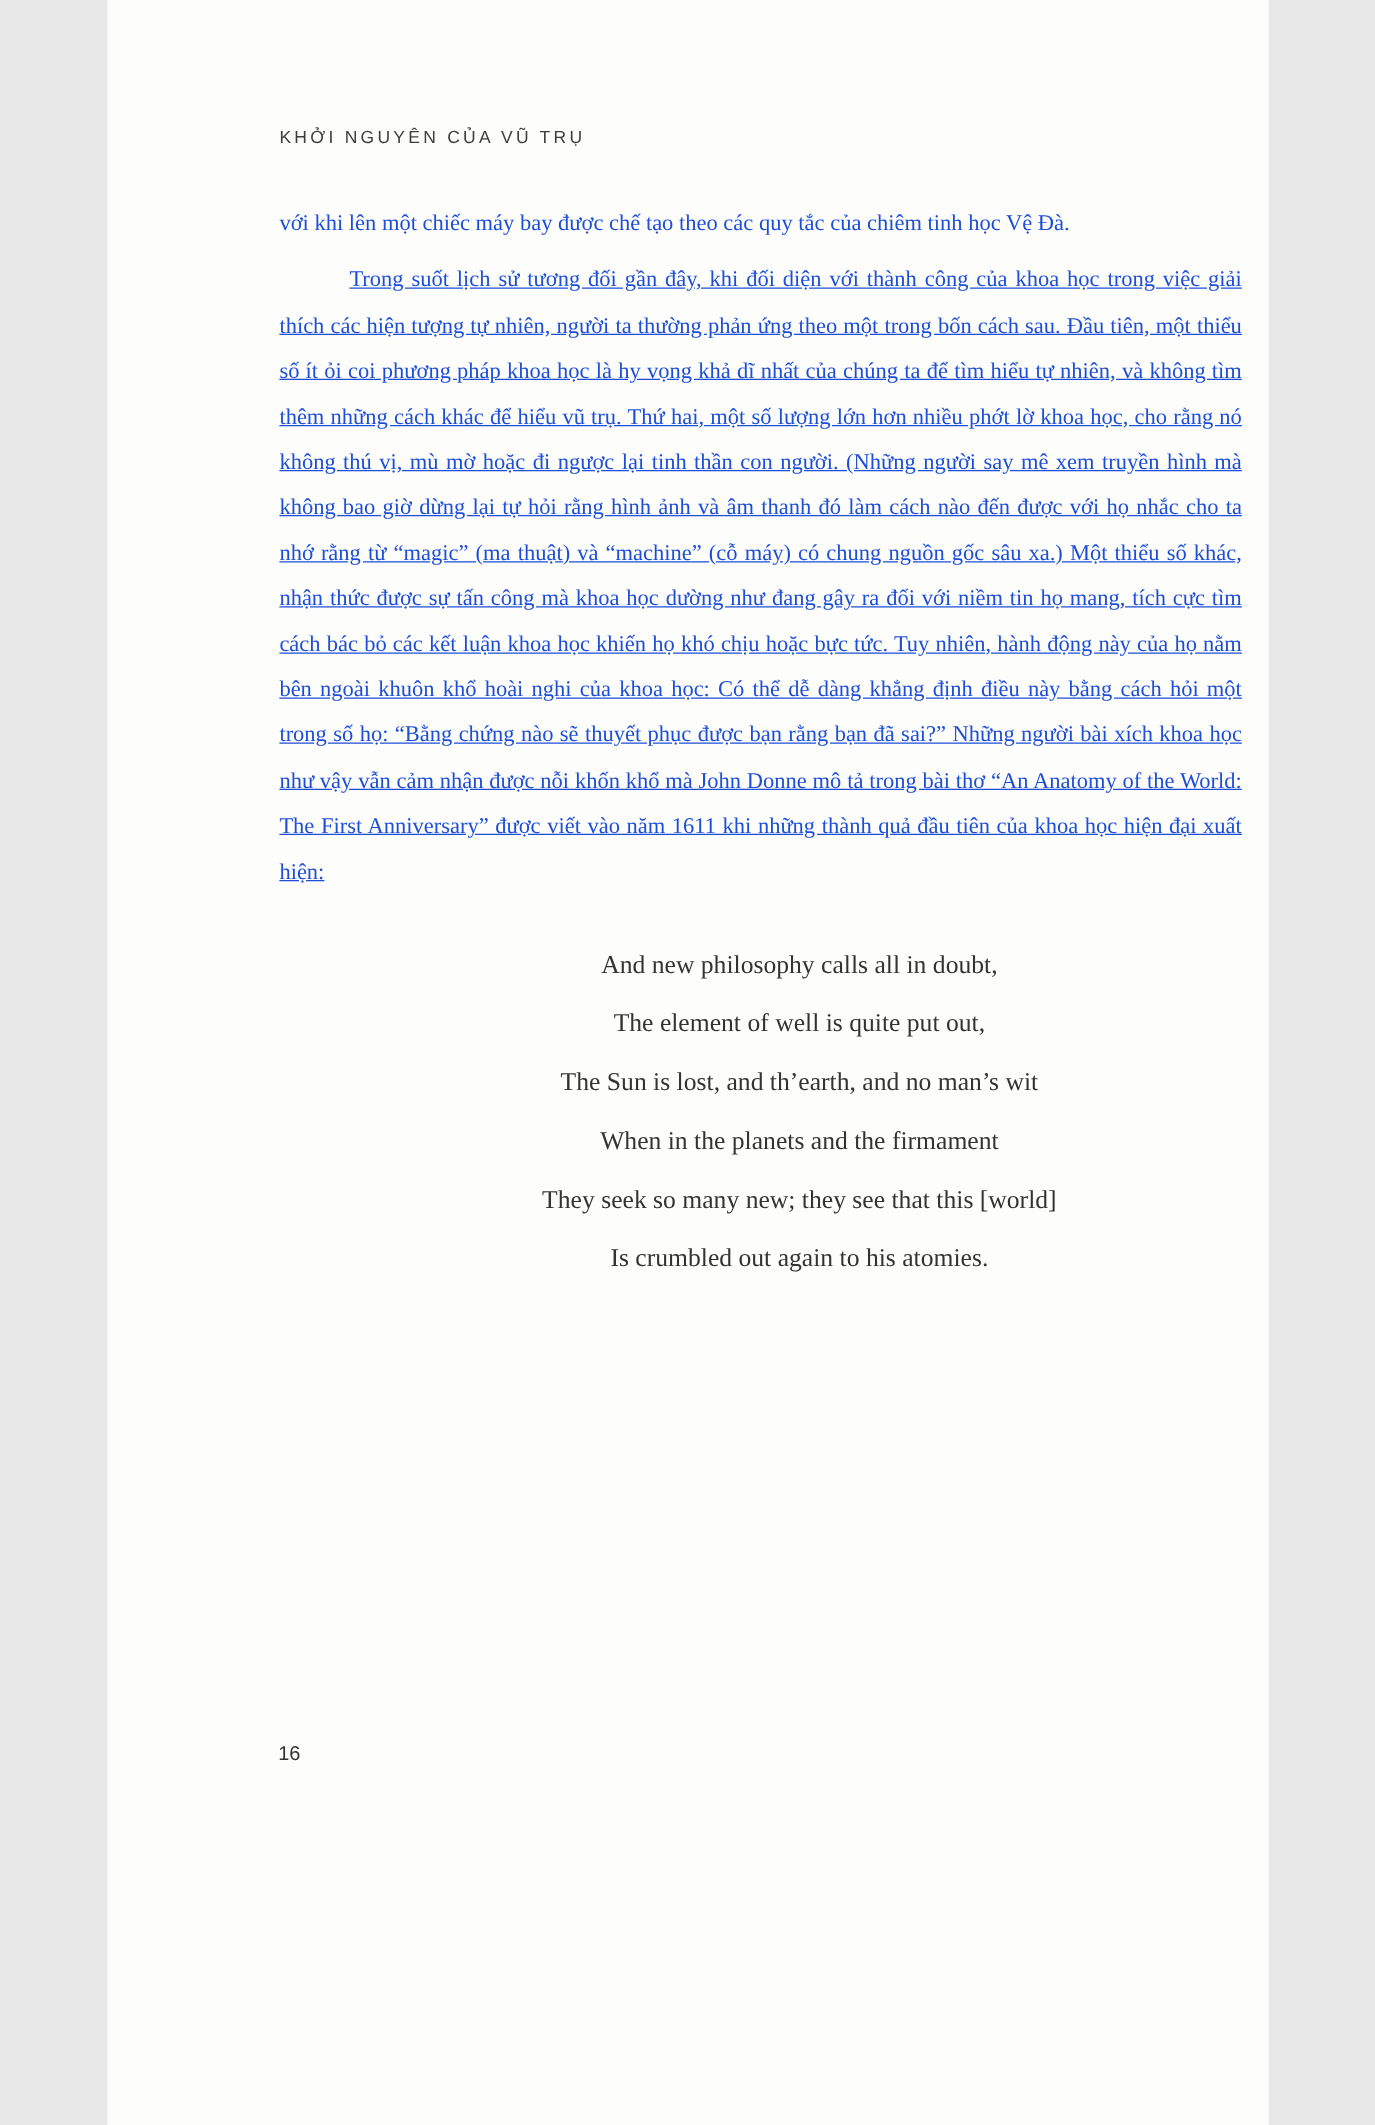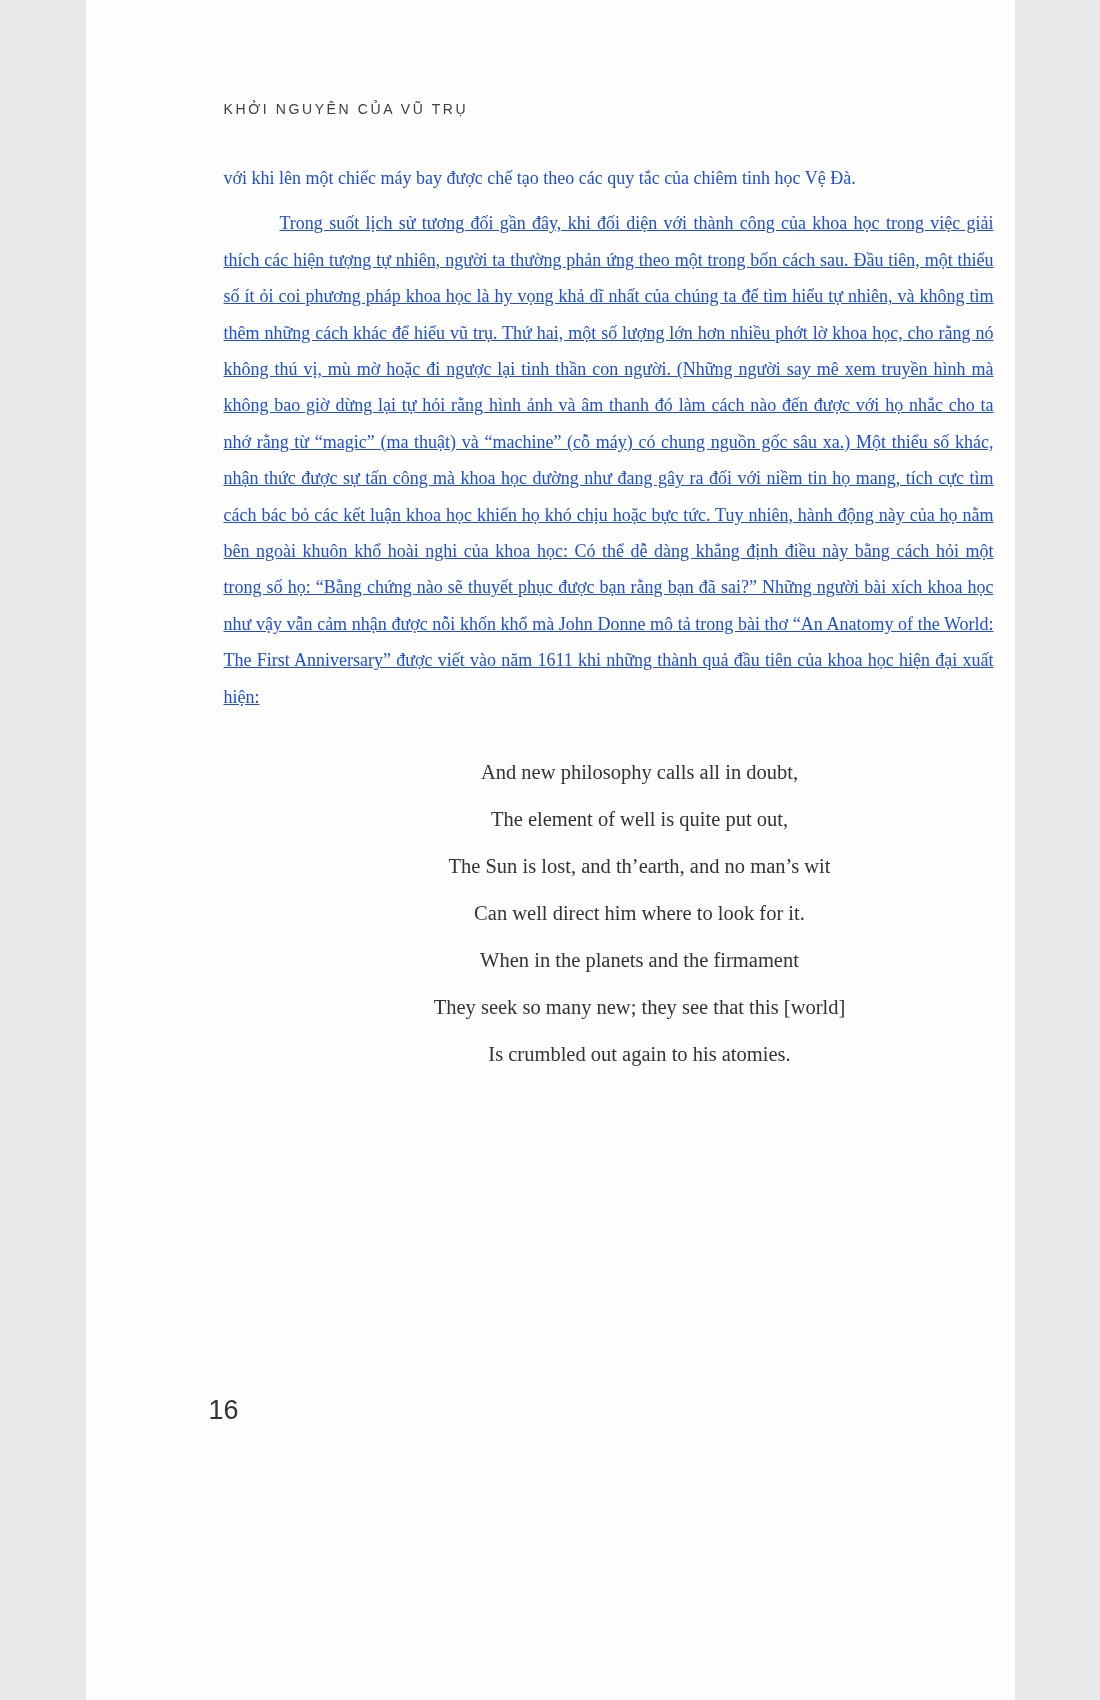--- a/index.html
+++ b/index.html
@@ -49,45 +49,44 @@
     margin: 34px 0 0 62px;
   }
   .poem-line {
     font-size: 20.5px;
     line-height: 47px;
     color: #333333;
     text-align: center;
   }
   .page-number {
     position: absolute;
-    left: 123px;
+    left: 137px;
     top: 1395px;
     font-family: "Liberation Sans", "DejaVu Sans", sans-serif;
-    font-size: 27px;
+    font-size: 16px;
     color: #333333;
   }
 </style>
 </head>
 <body>
 
 <div class="page">
 
   <div class="running-head">KHỞI NGUYÊN CỦA VŨ TRỤ</div>
 
   <div class="body-text">
 
     <p class="para">với khi lên một chiếc máy bay được chế tạo theo các quy tắc của chiêm tinh học Vệ Đà.</p>
 
     <p class="para indented">Trong suốt lịch sử tương đối gần đây, khi đối diện với thành công của khoa học trong việc giải thích các hiện tượng tự nhiên, người ta thường phản ứng theo một trong bốn cách sau. Đầu tiên, một thiểu số ít ỏi coi phương pháp khoa học là hy vọng khả dĩ nhất của chúng ta để tìm hiểu tự nhiên, và không tìm thêm những cách khác để hiểu vũ trụ. Thứ hai, một số lượng lớn hơn nhiều phớt lờ khoa học, cho rằng nó không thú vị, mù mờ hoặc đi ngược lại tinh thần con người. (Những người say mê xem truyền hình mà không bao giờ dừng lại tự hỏi rằng hình ảnh và âm thanh đó làm cách nào đến được với họ nhắc cho ta nhớ rằng từ “magic” (ma thuật) và “machine” (cỗ máy) có chung nguồn gốc sâu xa.) Một thiểu số khác, nhận thức được sự tấn công mà khoa học dường như đang gây ra đối với niềm tin họ mang, tích cực tìm cách bác bỏ các kết luận khoa học khiến họ khó chịu hoặc bực tức. Tuy nhiên, hành động này của họ nằm bên ngoài khuôn khổ hoài nghi của khoa học: Có thể dễ dàng khẳng định điều này bằng cách hỏi một trong số họ: “Bằng chứng nào sẽ thuyết phục được bạn rằng bạn đã sai?” Những người bài xích khoa học như vậy vẫn cảm nhận được nỗi khốn khổ mà John Donne mô tả trong bài thơ “An Anatomy of the World: The First Anniversary” được viết vào năm 1611 khi những thành quả đầu tiên của khoa học hiện đại xuất hiện:</p>
 
     <div class="poem">
       <div class="poem-line">And new philosophy calls all in doubt,</div>
       <div class="poem-line">The element of well is quite put out,</div>
       <div class="poem-line">The Sun is lost, and th’earth, and no man’s wit</div>
-      <div class="poem-line">Can well direct him where to look for it.</div>
       <div class="poem-line">When in the planets and the firmament</div>
       <div class="poem-line">They seek so many new; they see that this [world]</div>
       <div class="poem-line">Is crumbled out again to his atomies.</div>
     </div>
 
   </div>
 
   <div class="page-number">16</div>
 
 </div>

